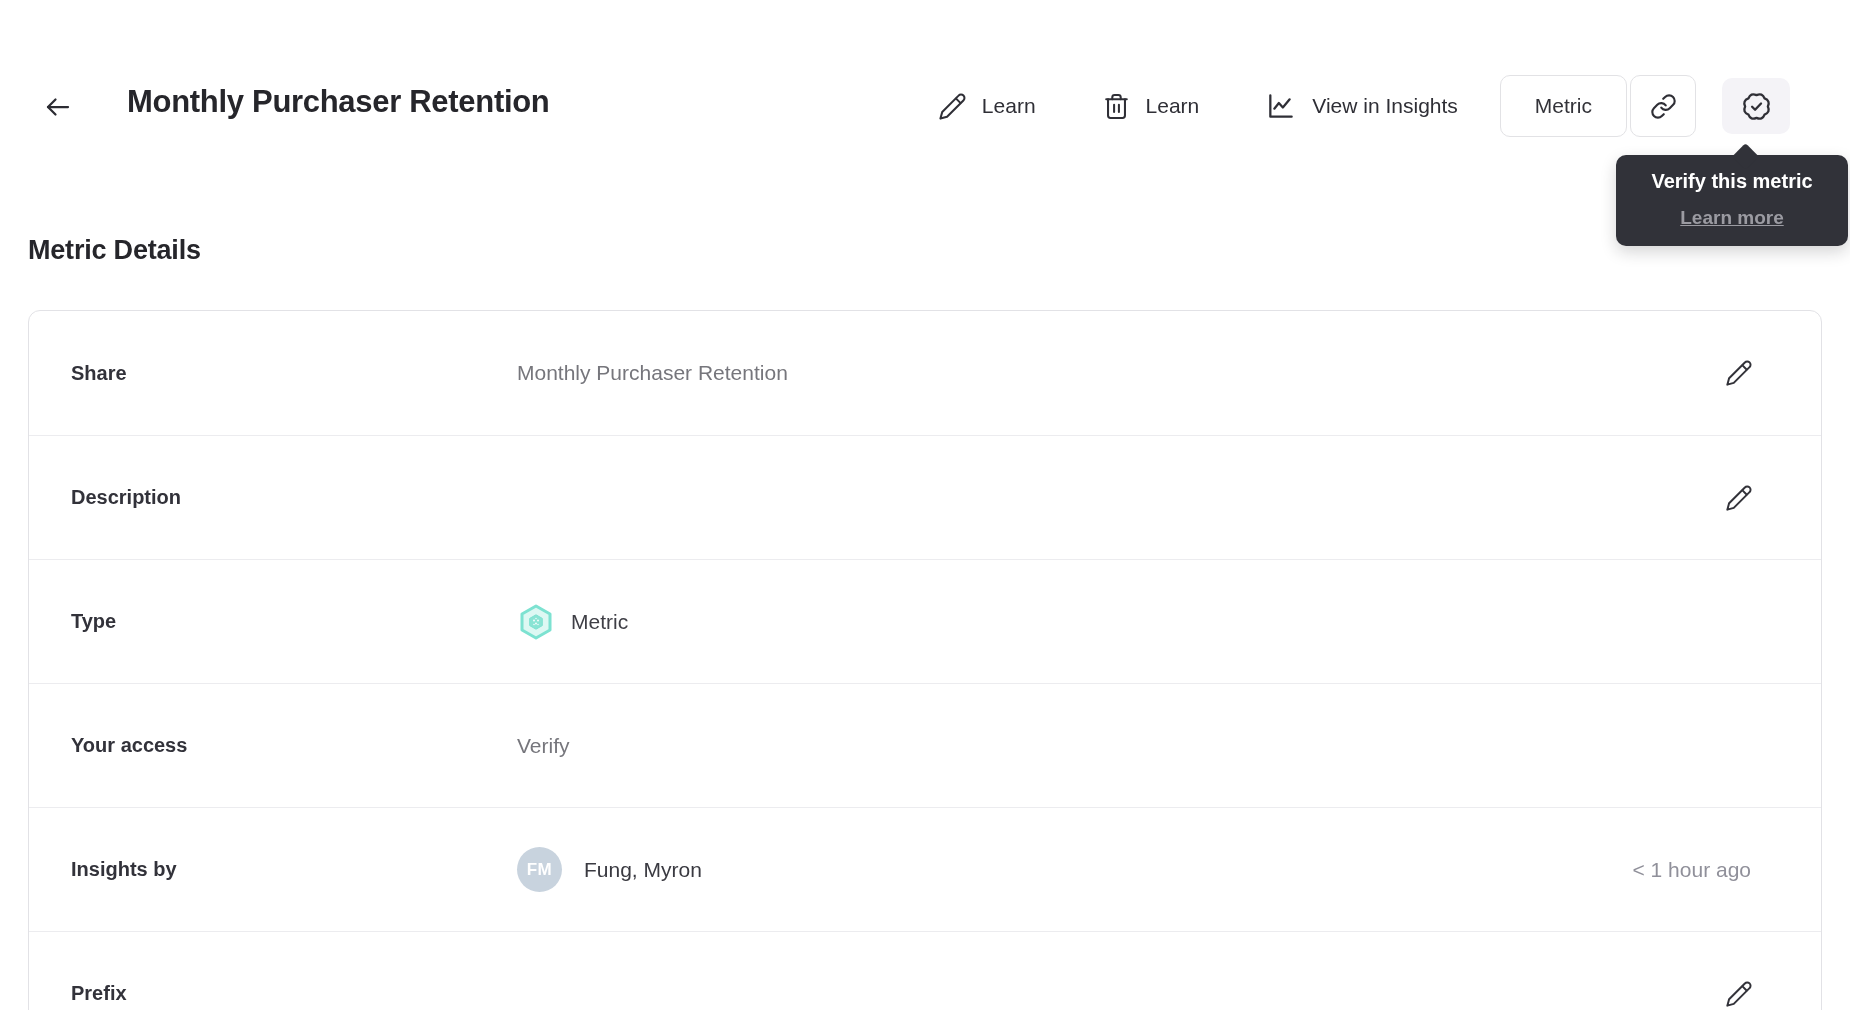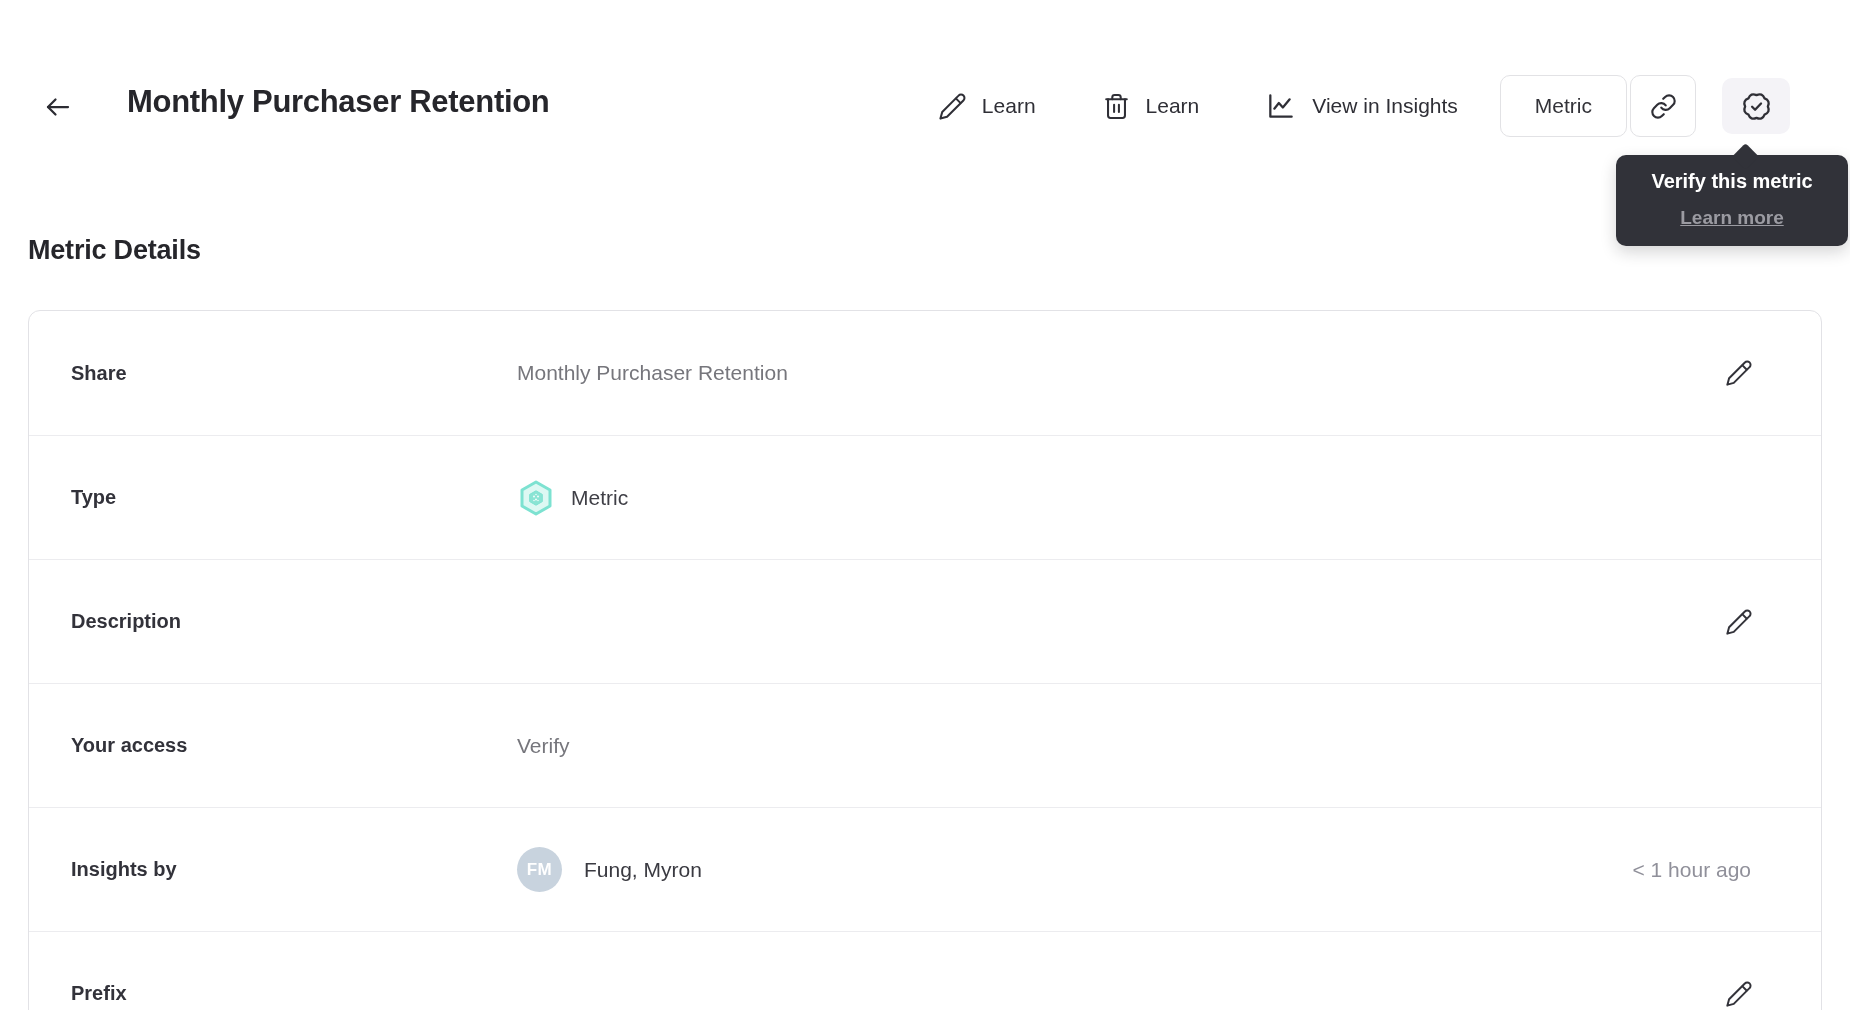--- a/index.html
+++ b/index.html
@@ -252,20 +252,35 @@
 </div>
 
 <div class="main">
   <div class="section-heading">Metric Details</div>
 
   <div class="details-card">
 
     <div class="detail-row">
       <div class="row-label">Share</div>
       <div class="row-value">Monthly Purchaser Retention</div>
+      <div class="row-right">
+        <button class="row-edit-btn">
+          <span>
+            <svg width="28" height="28" viewBox="0 0 24 24" fill="none" stroke="#33333a" stroke-width="1.7" stroke-linecap="round" stroke-linejoin="round">
+              <path d="M17 3a2.83 2.83 0 1 1 4 4L7.5 20.5 2 22l1.5-5.5L17 3z"></path>
+              <path d="M15 5.5l3.5 3.5"></path>
+            </svg>
+          </span>
+        </button>
+      </div>
+    </div>
+
+    <div class="detail-row">
+      <div class="row-label">Description</div>
+      <div class="row-value"></div>
       <div class="row-right">
         <button class="row-edit-btn">
           <span>
             <svg width="28" height="28" viewBox="0 0 24 24" fill="none" stroke="#33333a" stroke-width="1.7" stroke-linecap="round" stroke-linejoin="round">
               <path d="M17 3a2.83 2.83 0 1 1 4 4L7.5 20.5 2 22l1.5-5.5L17 3z"></path>
               <path d="M15 5.5l3.5 3.5"></path>
             </svg>
           </span>
         </button>
       </div>
@@ -285,35 +300,20 @@
             <circle cx="21" cy="21.5" r="0.7" fill="#ffffff"></circle>
             <circle cx="19" cy="15.5" r="0.7" fill="#ffffff"></circle>
           </svg>
         </span>
         <span>Metric</span>
       </div>
       <div class="row-right"></div>
     </div>
 
     <div class="detail-row">
-      <div class="row-label">Description</div>
-      <div class="row-value"></div>
-      <div class="row-right">
-        <button class="row-edit-btn">
-          <span>
-            <svg width="28" height="28" viewBox="0 0 24 24" fill="none" stroke="#33333a" stroke-width="1.7" stroke-linecap="round" stroke-linejoin="round">
-              <path d="M17 3a2.83 2.83 0 1 1 4 4L7.5 20.5 2 22l1.5-5.5L17 3z"></path>
-              <path d="M15 5.5l3.5 3.5"></path>
-            </svg>
-          </span>
-        </button>
-      </div>
-    </div>
-
-    <div class="detail-row">
       <div class="row-label">Your access</div>
       <div class="row-value">Verify</div>
       <div class="row-right"></div>
     </div>
 
     <div class="detail-row">
       <div class="row-label">Insights by</div>
       <div class="row-value creator-value">
         <span class="avatar">FM</span>
         <span>Fung, Myron</span>

